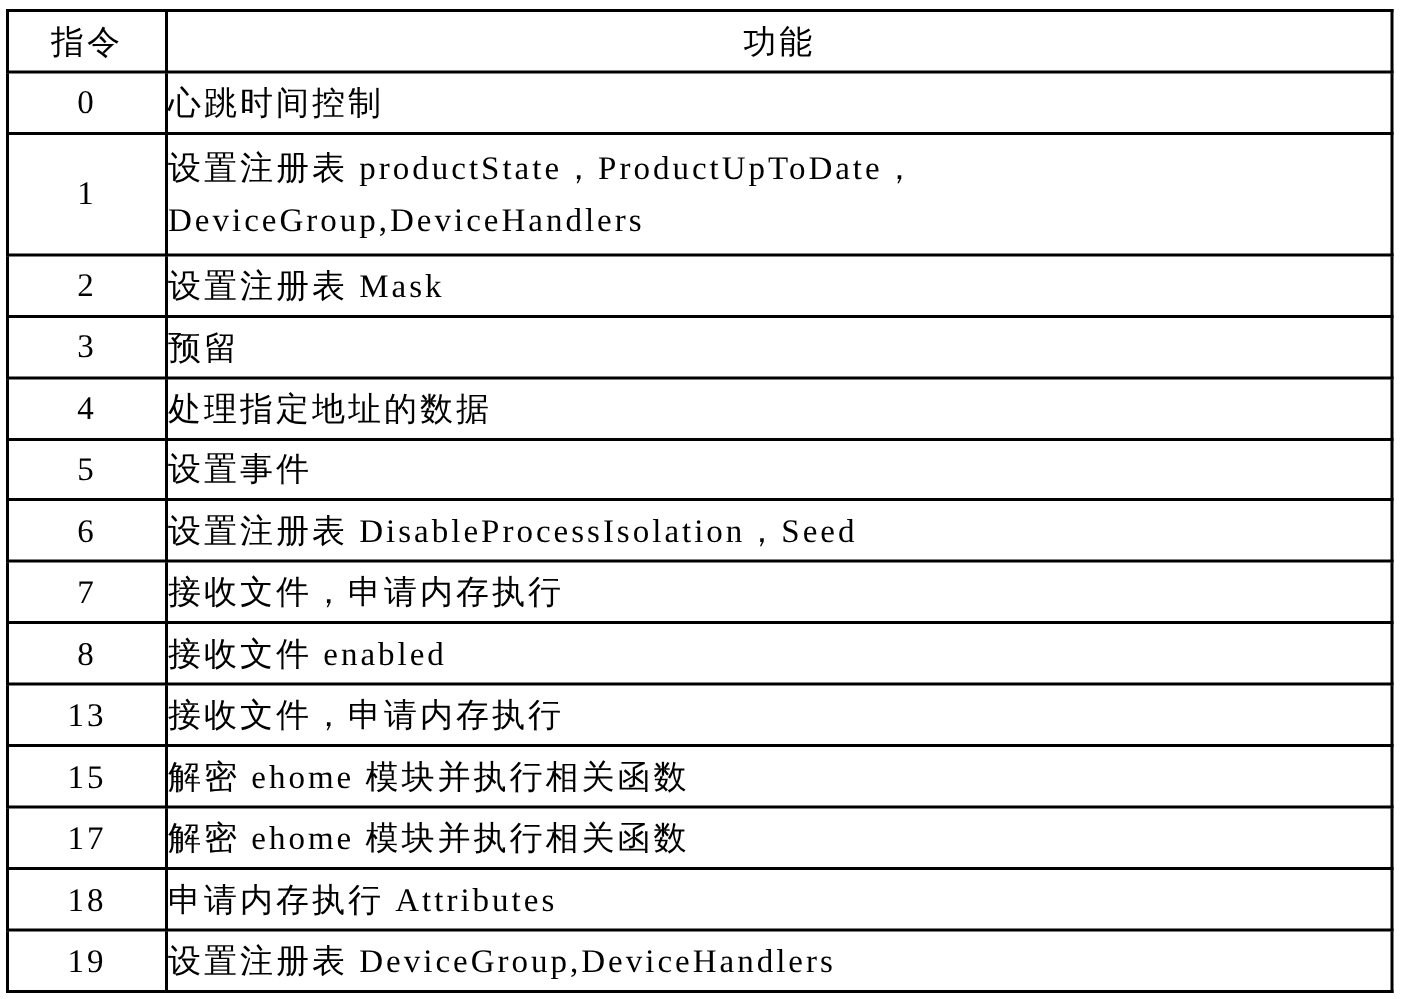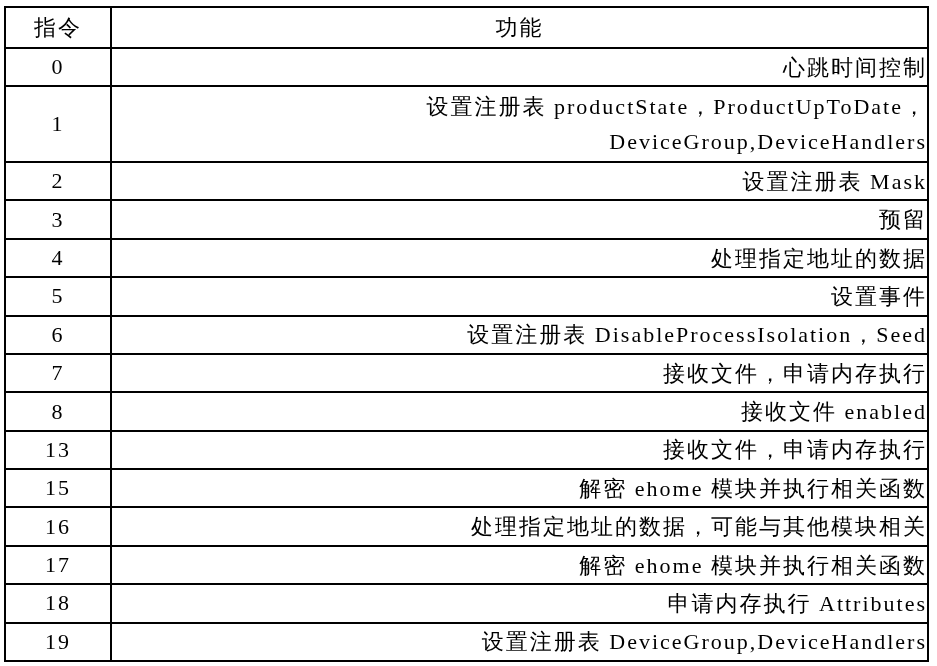--- a/index.html
+++ b/index.html
@@ -37,21 +37,21 @@
     letter-spacing: 2px;
   }
   table.cmd-table th {
     height: 39px;
     text-align: center;
   }
   td.cell-code {
     text-align: center;
   }
   td.cell-func {
-    text-align: right;
+    text-align: left;
     padding-left: 11px;
     white-space: pre-line;
     line-height: 35px;
   }
   tr.row-single { height: 36px; }
   tr.row-tall   { height: 73px; }
 </style>
 </head>
 <body>
 
@@ -107,24 +107,20 @@
         </tr>
         <tr class="row-single">
           <td class="cell-code">13</td>
           <td class="cell-func">接收文件，申请内存执行</td>
         </tr>
         <tr class="row-single">
           <td class="cell-code">15</td>
           <td class="cell-func">解密 ehome 模块并执行相关函数</td>
         </tr>
         <tr class="row-single">
-          <td class="cell-code">16</td>
-          <td class="cell-func">处理指定地址的数据，可能与其他模块相关</td>
-        </tr>
-        <tr class="row-single">
           <td class="cell-code">17</td>
           <td class="cell-func">解密 ehome 模块并执行相关函数</td>
         </tr>
         <tr class="row-single">
           <td class="cell-code">18</td>
           <td class="cell-func">申请内存执行 Attributes</td>
         </tr>
         <tr class="row-single">
           <td class="cell-code">19</td>
           <td class="cell-func">设置注册表 DeviceGroup,DeviceHandlers</td>

